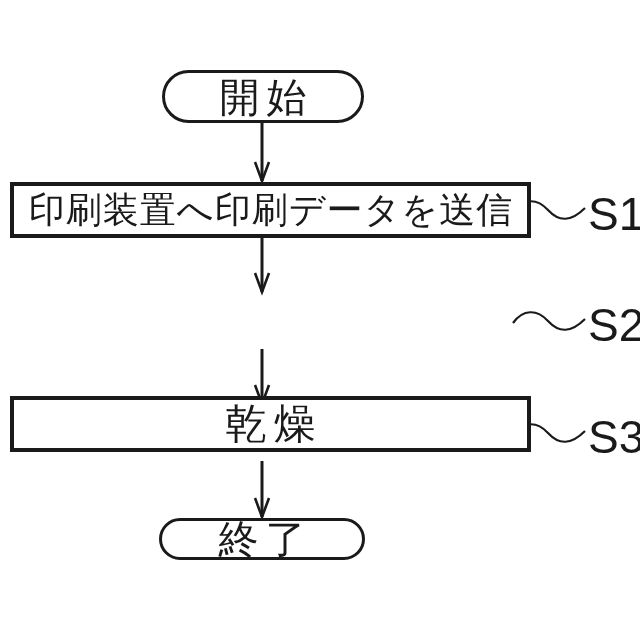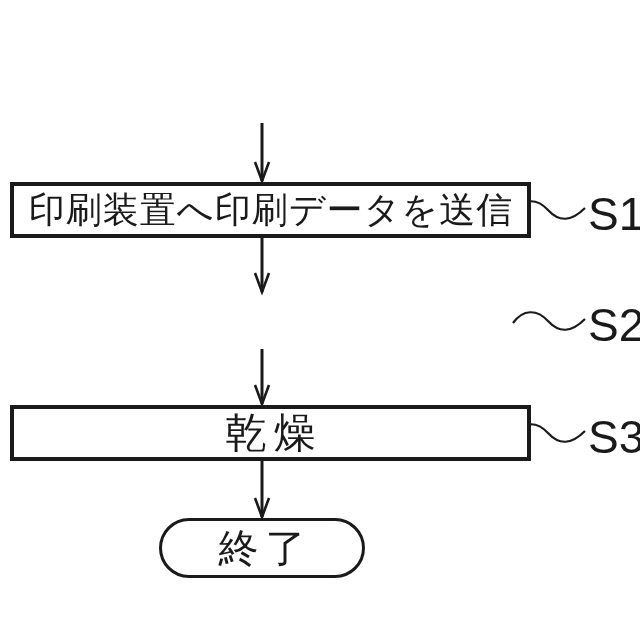--- a/index.html
+++ b/index.html
@@ -50,39 +50,39 @@
   .terminal.start {
     left: 162px;
     top: 70px;
     width: 202px;
     height: 53px;
   }
   .terminal.end {
     left: 159px;
     top: 518px;
     width: 206px;
-    height: 60px;
+    height: 42px;
   }
   .process {
     left: 10px;
     width: 521px;
     height: 56px;
     border: 4px solid var(--line);
     font-size: 42px;
   }
   .process.step-1 {
     top: 182px;
     font-size: 36px;
   }
   .process.step-1 span {
     letter-spacing: 1px;
     margin-right: -1px;
   }
   .process.step-2 { top: 293px; }
-  .process.step-3 { top: 405px; justify-content: center; }
+  .process.step-3 { top: 396px; justify-content: center; }
   .step-id {
     position: absolute;
     left: 588px;
     color: var(--line);
     font-size: 46px;
     line-height: 1;
     letter-spacing: 0;
   }
   .step-id.s1 { top: 191px; }
   .step-id.s2 { top: 302px; }
@@ -110,20 +110,23 @@
     <g>
       <path d="M262 461 L262 517"></path>
       <path d="M255 498 L262 517 L269 498" stroke-width="2.6"></path>
     </g>
 
     <path stroke-width="2.2" d="M513 212 C523 198 537 198 548 210 C559 222 571 222 585 208"></path>
     <path stroke-width="2.2" d="M513 323 C523 309 537 309 548 321 C559 333 571 333 585 319"></path>
     <path stroke-width="2.2" d="M513 435 C523 421 537 421 548 433 C559 445 571 445 585 431"></path>
   </svg>
 
+  <div class="node terminal start">
+    <span>開始</span>
+  </div>
 
   <div class="node process step-1">
     <span>印刷装置へ印刷データを送信</span>
   </div>
   <div class="step-id s1">S1</div>
 
   <div class="step-id s2">S2</div>
 
   <div class="node process step-3">
     <span>乾燥</span>

